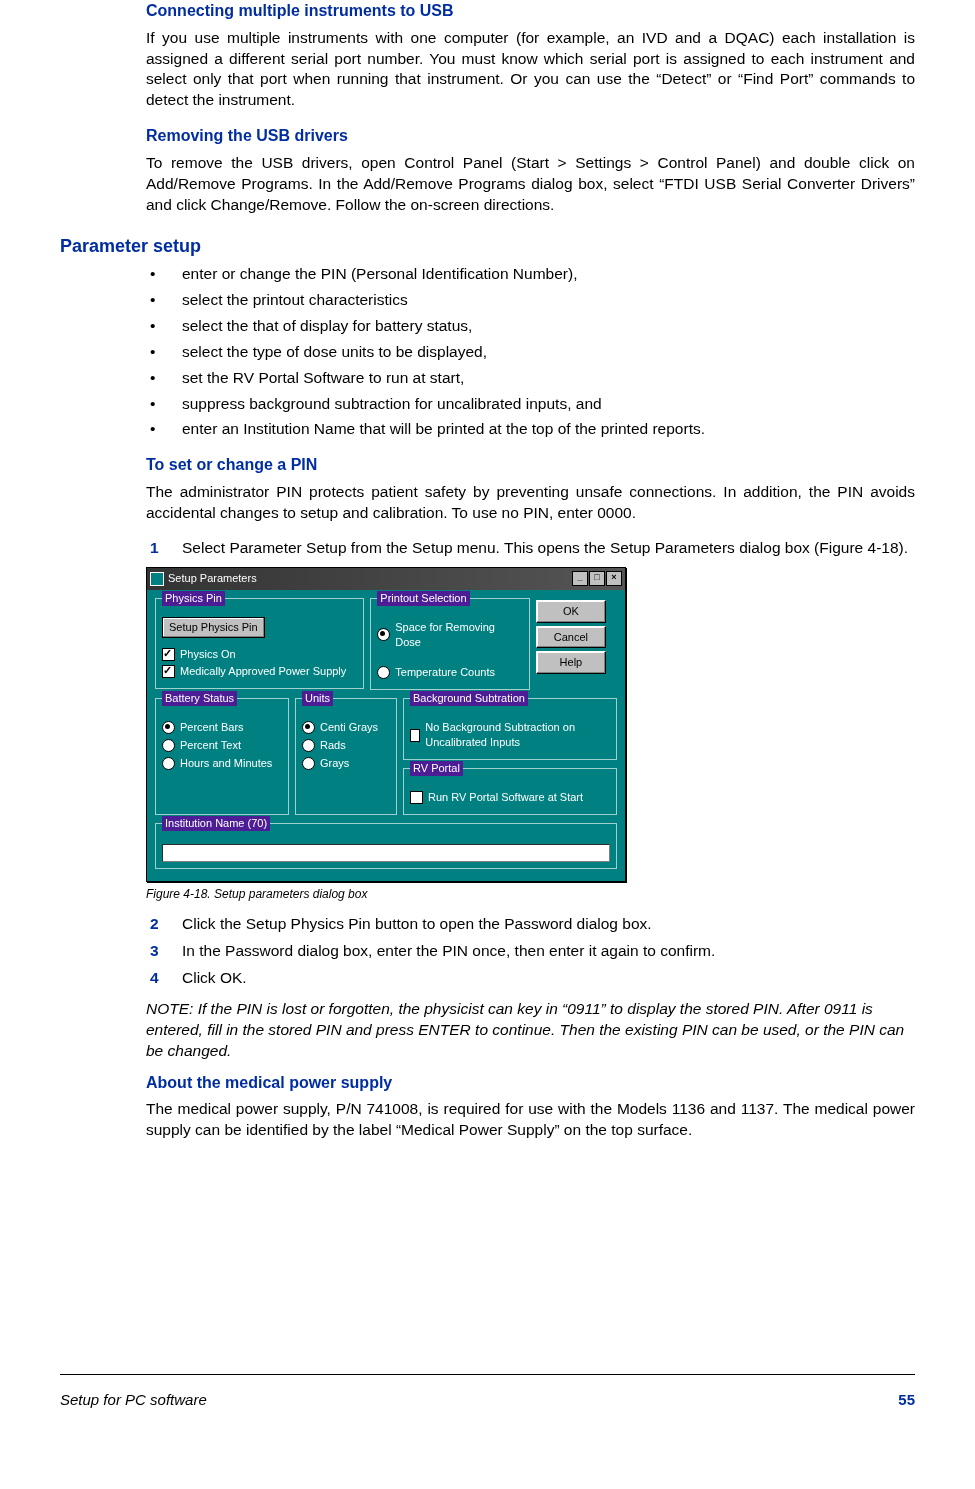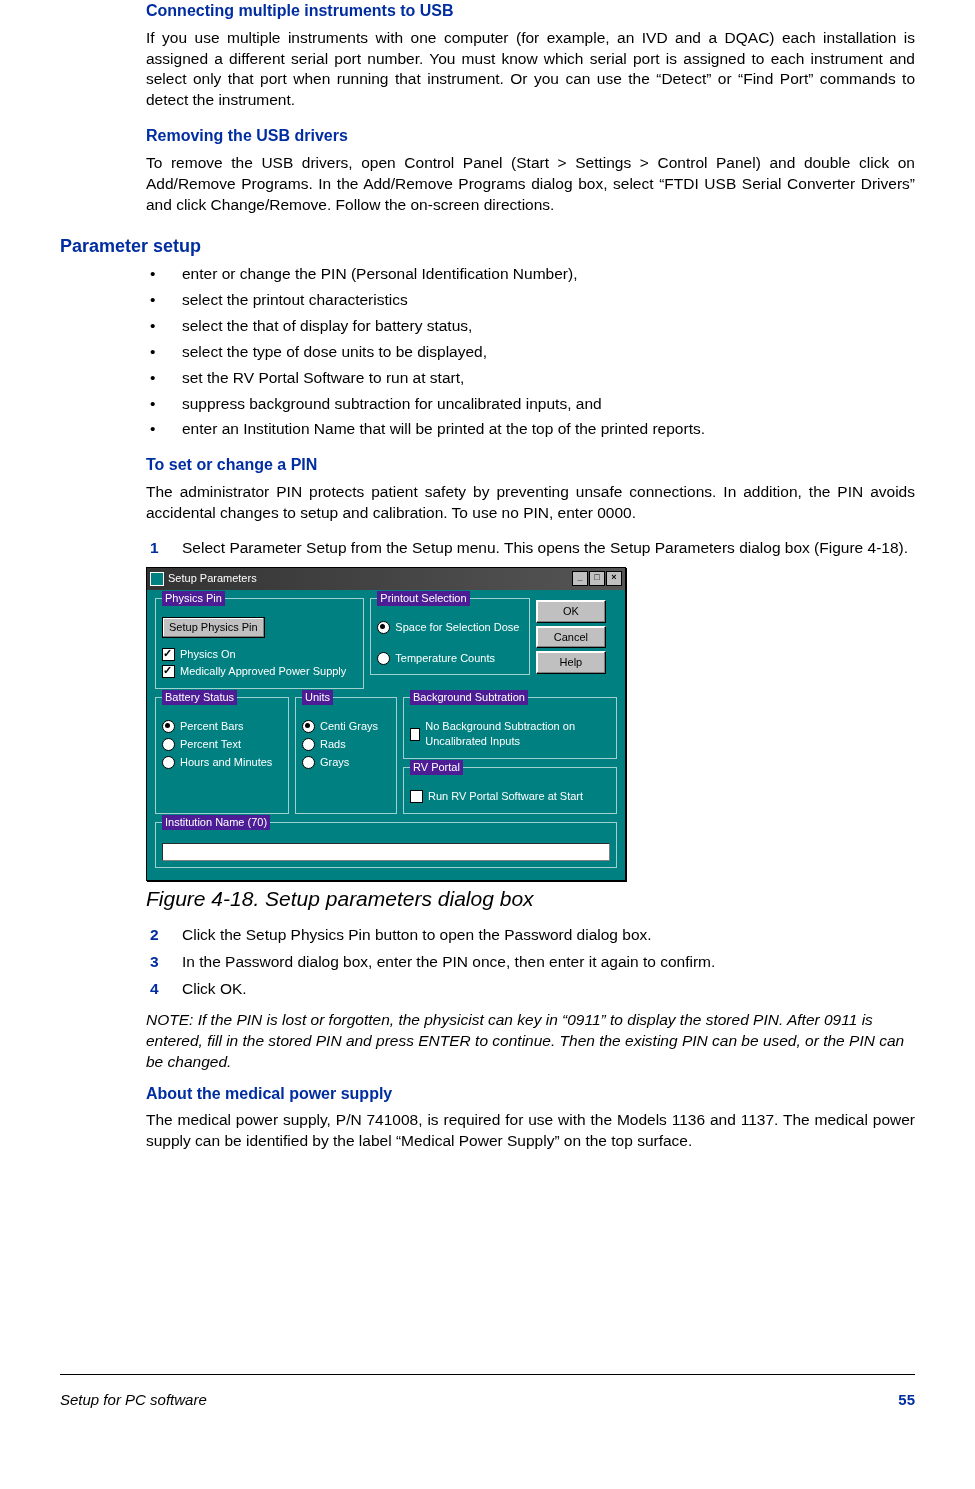--- a/index.html
+++ b/index.html
@@ -65,21 +65,21 @@
     top: 0;
     color: #002da1;
     font-weight: bold;
   }
   .note-italic {
     font-style: italic;
     margin: 10px 0;
   }
   .caption {
     font-style: italic;
-    font-size: 21px;
+    font-size: 12px;
     margin: 4px 0 12px 0;
   }
 
   
   .dialog {
     width: 478px;
     background: #008080;
     border: 1px solid #000;
     font-family: Tahoma, Arial, sans-serif;
     font-size: 11px;
@@ -225,21 +225,21 @@
               </div>
             <div class="chk">
                 <span class="box checked"></span>
                 <span>Medically Approved Power Supply</span>
               </div>
           </div>
           <div class="fieldset col-printout">
             <div class="legend">Printout Selection</div>
             <div class="rad">
                 <span class="circle checked"></span>
-                <span>Space for Selection Dose</span>
+                <span>Space for Removing Dose</span>
               </div>
             <div style="height:10px;"></div>
             <div class="rad">
                 <span class="circle"></span>
                 <span>Temperature Counts</span>
               </div>
           </div>
           <div class="col-buttons">
             <div class="winbtn">OK</div>
             <div class="winbtn">Cancel</div>

